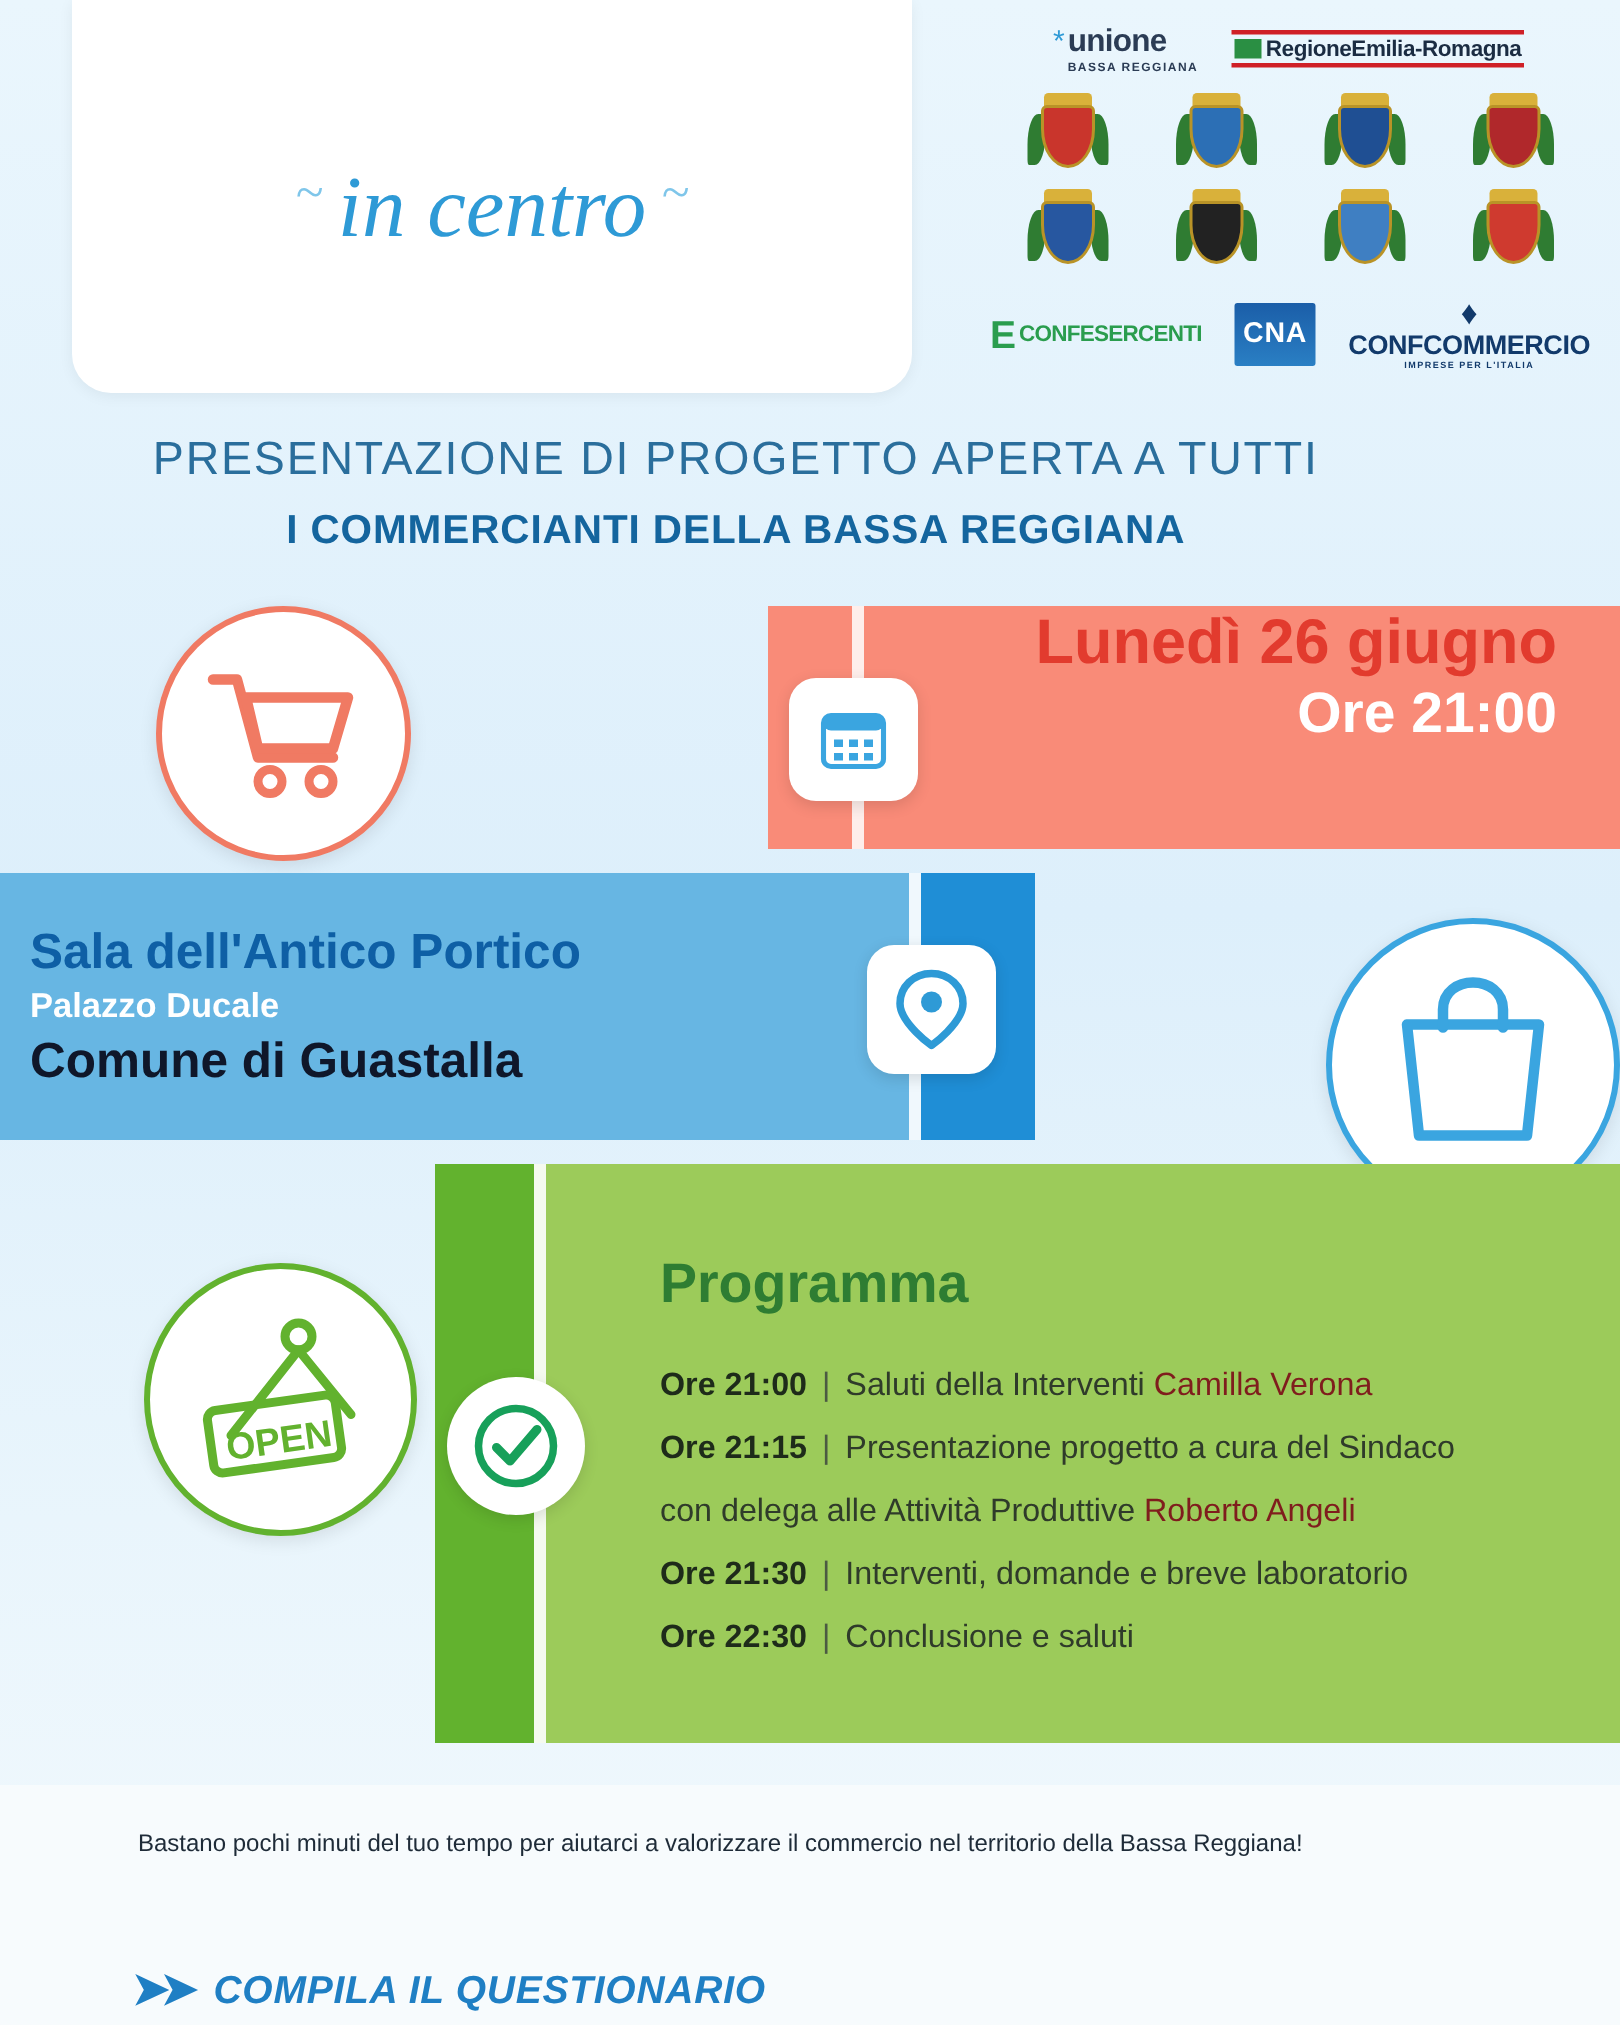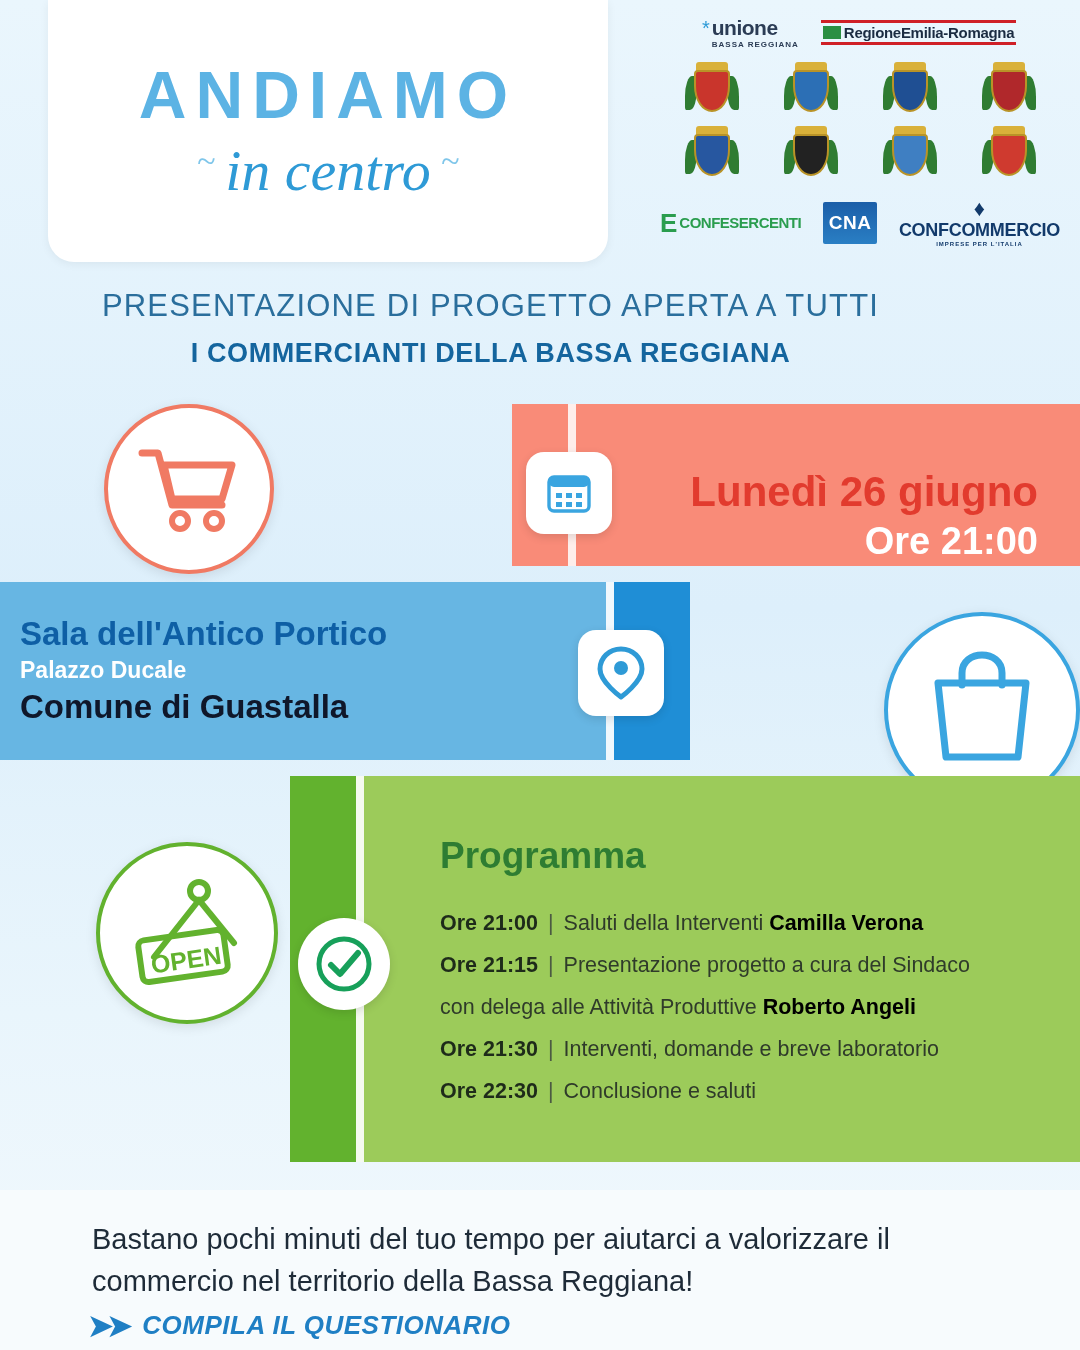--- a/index.html
+++ b/index.html
@@ -132,21 +132,21 @@
   .headline-2 {
     margin-top: 14px;
     font-size: 27px; color: #14659e; letter-spacing: 0.6px; font-weight: 700;
   }
 
   
   .date-band {
     position: absolute; left: 512px; top: 404px;
     width: 568px; height: 162px;
     background: #f98b78;
-    display: flex; align-items: flex-end; justify-content: flex-end;
+    display: flex; align-items: flex-start; justify-content: flex-end;
   }
   .date-band-accent {
     position: absolute; left: 56px; top: 0; width: 8px; height: 100%;
     background: #ffffff; opacity: 0.85;
   }
   .date-text { padding-right: 42px; text-align: right; }
   .date-day {
     font-size: 42px; font-weight: 700; color: #e23b2e; line-height: 1.15;
   }
   .date-hour {
@@ -190,21 +190,21 @@
   .program-inner { padding: 38px 30px 0 150px; margin-top: 21px; }
   .program-title {
     font-size: 37px; font-weight: 700; color: #2e7d32; margin-bottom: 26px;
   }
   .program-row {
     font-size: 21.5px; color: #2f3b2a; line-height: 1.95;
     white-space: nowrap;
   }
   .program-row .t { font-weight: 700; color: #1e2b1a; }
   .program-row .sep { color: #4b5a42; padding: 0 4px; }
-  .program-row .b { font-weight: 700; color: #000000; }
+  .program-row .b { font-weight: 400; color: #7f1d1d; }
 
   
   .circ {
     position: absolute; border-radius: 50%;
     background: #ffffff; display: flex; align-items: center; justify-content: center;
     box-shadow: 0 3px 12px rgba(0,0,0,0.10);
   }
   .cart-circ {
     left: 104px; top: 404px; width: 170px; height: 170px;
     border: 4px solid #f07a63;
@@ -226,39 +226,38 @@
   .pin-sq  { left: 578px; top: 630px; width: 86px; height: 86px; }
   .check-sq{ left: 298px; top: 918px; width: 92px; height: 92px; border-radius: 50%; }
 
   
   .footer {
     position: absolute; left: 0; bottom: 0; width: 1080px; height: 160px;
     background: #f7fbfd;
   }
   .footer-text {
     position: absolute; left: 92px; top: 28px; width: 920px;
-    font-size: 29px; color: #1e2b38; line-height: 1.45;
+    font-size: 16px; color: #1e2b38; line-height: 1.45;
   }
   .cta {
     position: absolute; left: 88px; top: 118px;
     display: flex; align-items: center; gap: 16px;
   }
   .cta-arrow { color: #1f7fc4; font-size: 30px; font-weight: 700; letter-spacing: -6px; }
   .cta-label {
     font-size: 26px; font-weight: 700; font-style: italic;
     color: #1f7fc4; letter-spacing: 0.5px;
   }
 </style>
 </head>
 <body>
 
 <div id="poster">
 
   <div class="logo-card">
-    <div class="logo-main">ANDIAMO</div>
     <div class="logo-sub">
       <span class="flourish">~</span><span>in centro</span><span class="flourish">~</span>
     </div>
   </div>
 
   <div class="sponsors">
     <div class="sponsor-row-top">
       <div class="unione-logo">
         <span class="unione-mark">*</span>
         <span>

